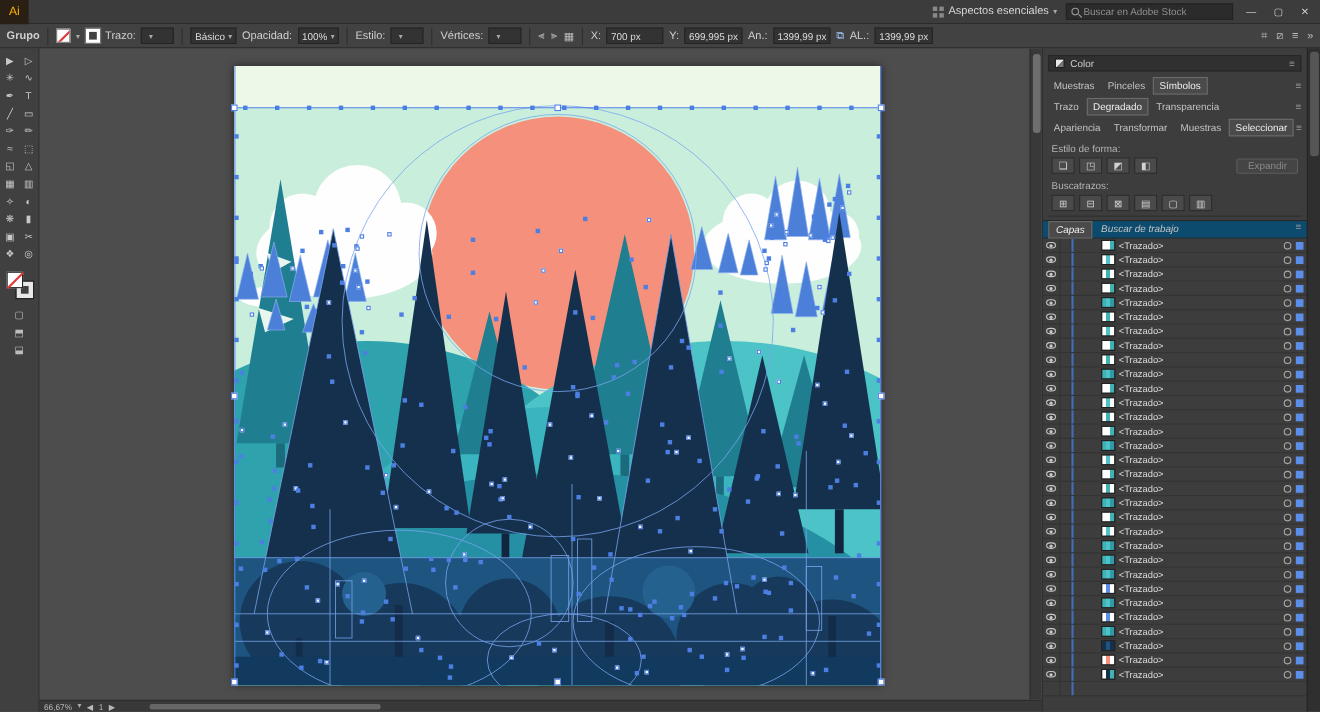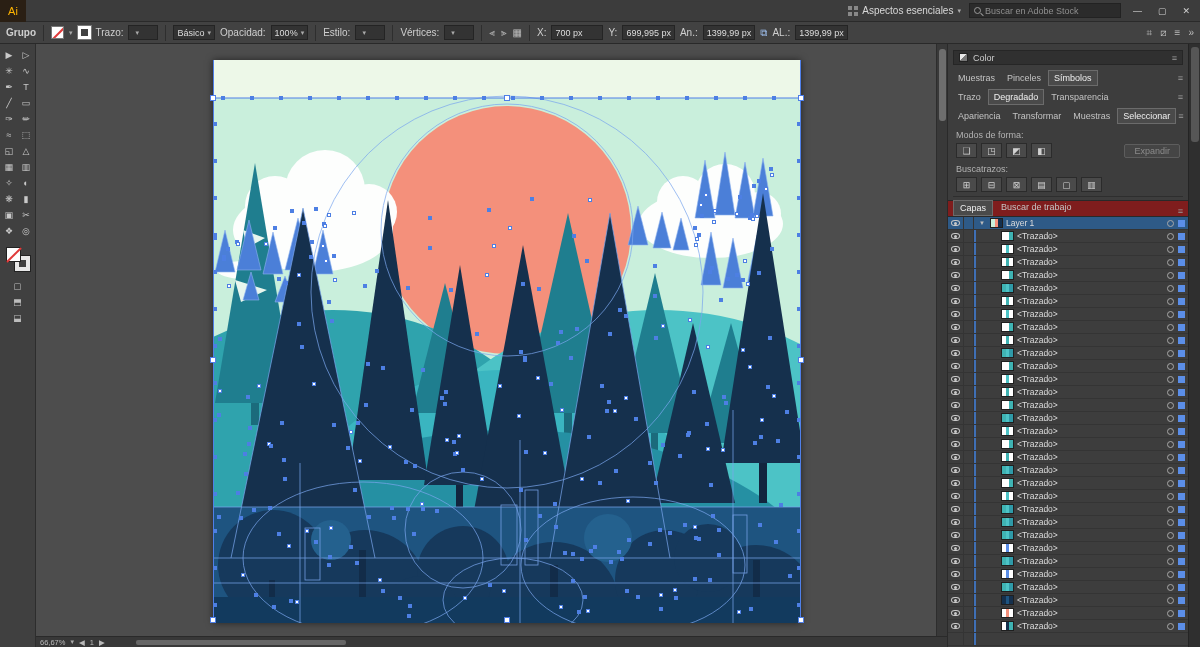--- a/index.html
+++ b/index.html
@@ -71,21 +71,21 @@
   .pmenu{margin-left:auto;color:#9c9c9c;font-size:9px;}
   .ptabs{display:flex;align-items:center;margin:3px 5px 0;gap:2px;}
   .ptab{padding:2px 5px;color:#c3c3c3;white-space:nowrap;}
   .ptab.active{background:#4a4a4a;border:1px solid #6b6b6b;color:#efefef;}
   .pbody{margin:2px 5px 3px;padding:2px 3px 4px;border-bottom:1px solid #2e2e2e;}
   .plabel{color:#b2b2b2;margin:2px 0 3px;}
   .btnrow{display:flex;gap:4px;align-items:center;}
   .ibtn{width:21px;height:15px;background:#4a4a4a;border:1px solid #2b2b2b;color:#d2d2d2;font-size:9px;display:flex;align-items:center;justify-content:center;}
   .expand-btn{margin-left:auto;padding:1px 9px;border:1px solid #5d5d5d;border-radius:2px;color:#8b8b8b;background:#454545;}
 
-  .lheader{display:flex;align-items:flex-end;background:#7f1d1d;border-top:1px solid #292929;border-bottom:1px solid #292929;height:17px;padding:0 5px;gap:2px;flex:none;}
+  .lheader{display:flex;align-items:flex-start;background:#0c4a6e;border-top:1px solid #292929;border-bottom:1px solid #292929;height:17px;padding:0 5px;gap:2px;flex:none;font-style:italic;}
   .ltab{padding:2px 6px;color:#c3c3c3;}
   .ltab.active{background:#4a4a4a;border:1px solid #6b6b6b;color:#efefef;}
   .layers{flex:1;overflow:hidden;background:#3d3d3d;}
   .lrow{height:13px;display:flex;align-items:center;border-bottom:1px solid #343434;font-size:8.5px;color:#dddddd;}
   .lrow.selected{background:#2e5a87;}
   .leye{width:16px;height:100%;display:flex;align-items:center;justify-content:center;border-right:1px solid #343434;flex:none;}
   .eyeshape{width:9px;height:6px;border:1px solid #c9c9c9;border-radius:50% / 60%;position:relative;display:inline-block;}
   .eyeshape::after{content:"";position:absolute;left:2px;top:0.5px;width:3px;height:3px;background:#c9c9c9;border-radius:50%;}
   .llock{width:10px;height:100%;border-right:1px solid #343434;flex:none;}
   .lindent{height:100%;border-left:2px solid #3f6fb5;flex:none;}
@@ -695,21 +695,21 @@
         <div class="ptabs">
           <span class="ptab">Apariencia</span>
           <span class="ptab">Transformar</span>
           <span class="ptab">Muestras</span>
           <span class="ptab active">Seleccionar</span>
           <span class="pmenu">≡</span>
         </div>
       </div>
 
     <div class="pbody">
-      <div class="plabel">Modos de forma:</div>
+      <div class="plabel">Estilo de forma:</div>
       <div class="btnrow" id="shape-modes">
           <div class="ibtn">❑</div>
           <div class="ibtn">◳</div>
           <div class="ibtn">◩</div>
           <div class="ibtn">◧</div>
           <div class="expand-btn">Expandir</div>
         </div>
       <div class="plabel" style="margin-top:6px;">Buscatrazos:</div>
       <div class="btnrow" id="pathfinder-buttons">
           <div class="ibtn">⊞</div>
@@ -722,32 +722,20 @@
     </div>
 
     <div class="lheader">
       <span id="layers-tabs" style="display:flex;gap:2px;">
           <span class="ltab active">Capas</span>
           <span class="ltab">Buscar de trabajo</span>
         </span>
       <span class="pmenu">≡</span>
     </div>
     <div class="layers" id="layers-list">
-        <div class="lrow selected">
-          <div class="leye">
-            <span class="eyeshape"></span>
-          </div>
-          <div class="llock"></div>
-          <div class="lindent" style="width: 3px; border-left: none;"></div>
-          <span class="ltri">▼</span>
-          <div class="lthumb" style="background: linear-gradient(90deg, rgb(201, 239, 220) 0px, rgb(201, 239, 220) 34%, rgb(245, 144, 124) 34%, rgb(245, 144, 124) 67%, rgb(21, 48, 77) 67%, rgb(21, 48, 77) 100%);"></div>
-          <span class="lname">Layer 1</span>
-          <span class="ltarget"></span>
-          <span class="lsel"></span>
-        </div>
         <div class="lrow">
           <div class="leye">
             <span class="eyeshape"></span>
           </div>
           <div class="llock"></div>
           <div class="lindent" style="width: 24px;"></div>
           <div class="lthumb" style="background: linear-gradient(90deg, rgb(255, 255, 255) 0px, rgb(255, 255, 255) 34%, rgb(255, 255, 255) 34%, rgb(255, 255, 255) 67%, rgb(63, 179, 179) 67%, rgb(63, 179, 179) 100%);"></div>
           <span class="lname">&lt;Trazado&gt;</span>
           <span class="ltarget"></span>
           <span class="lsel"></span>

